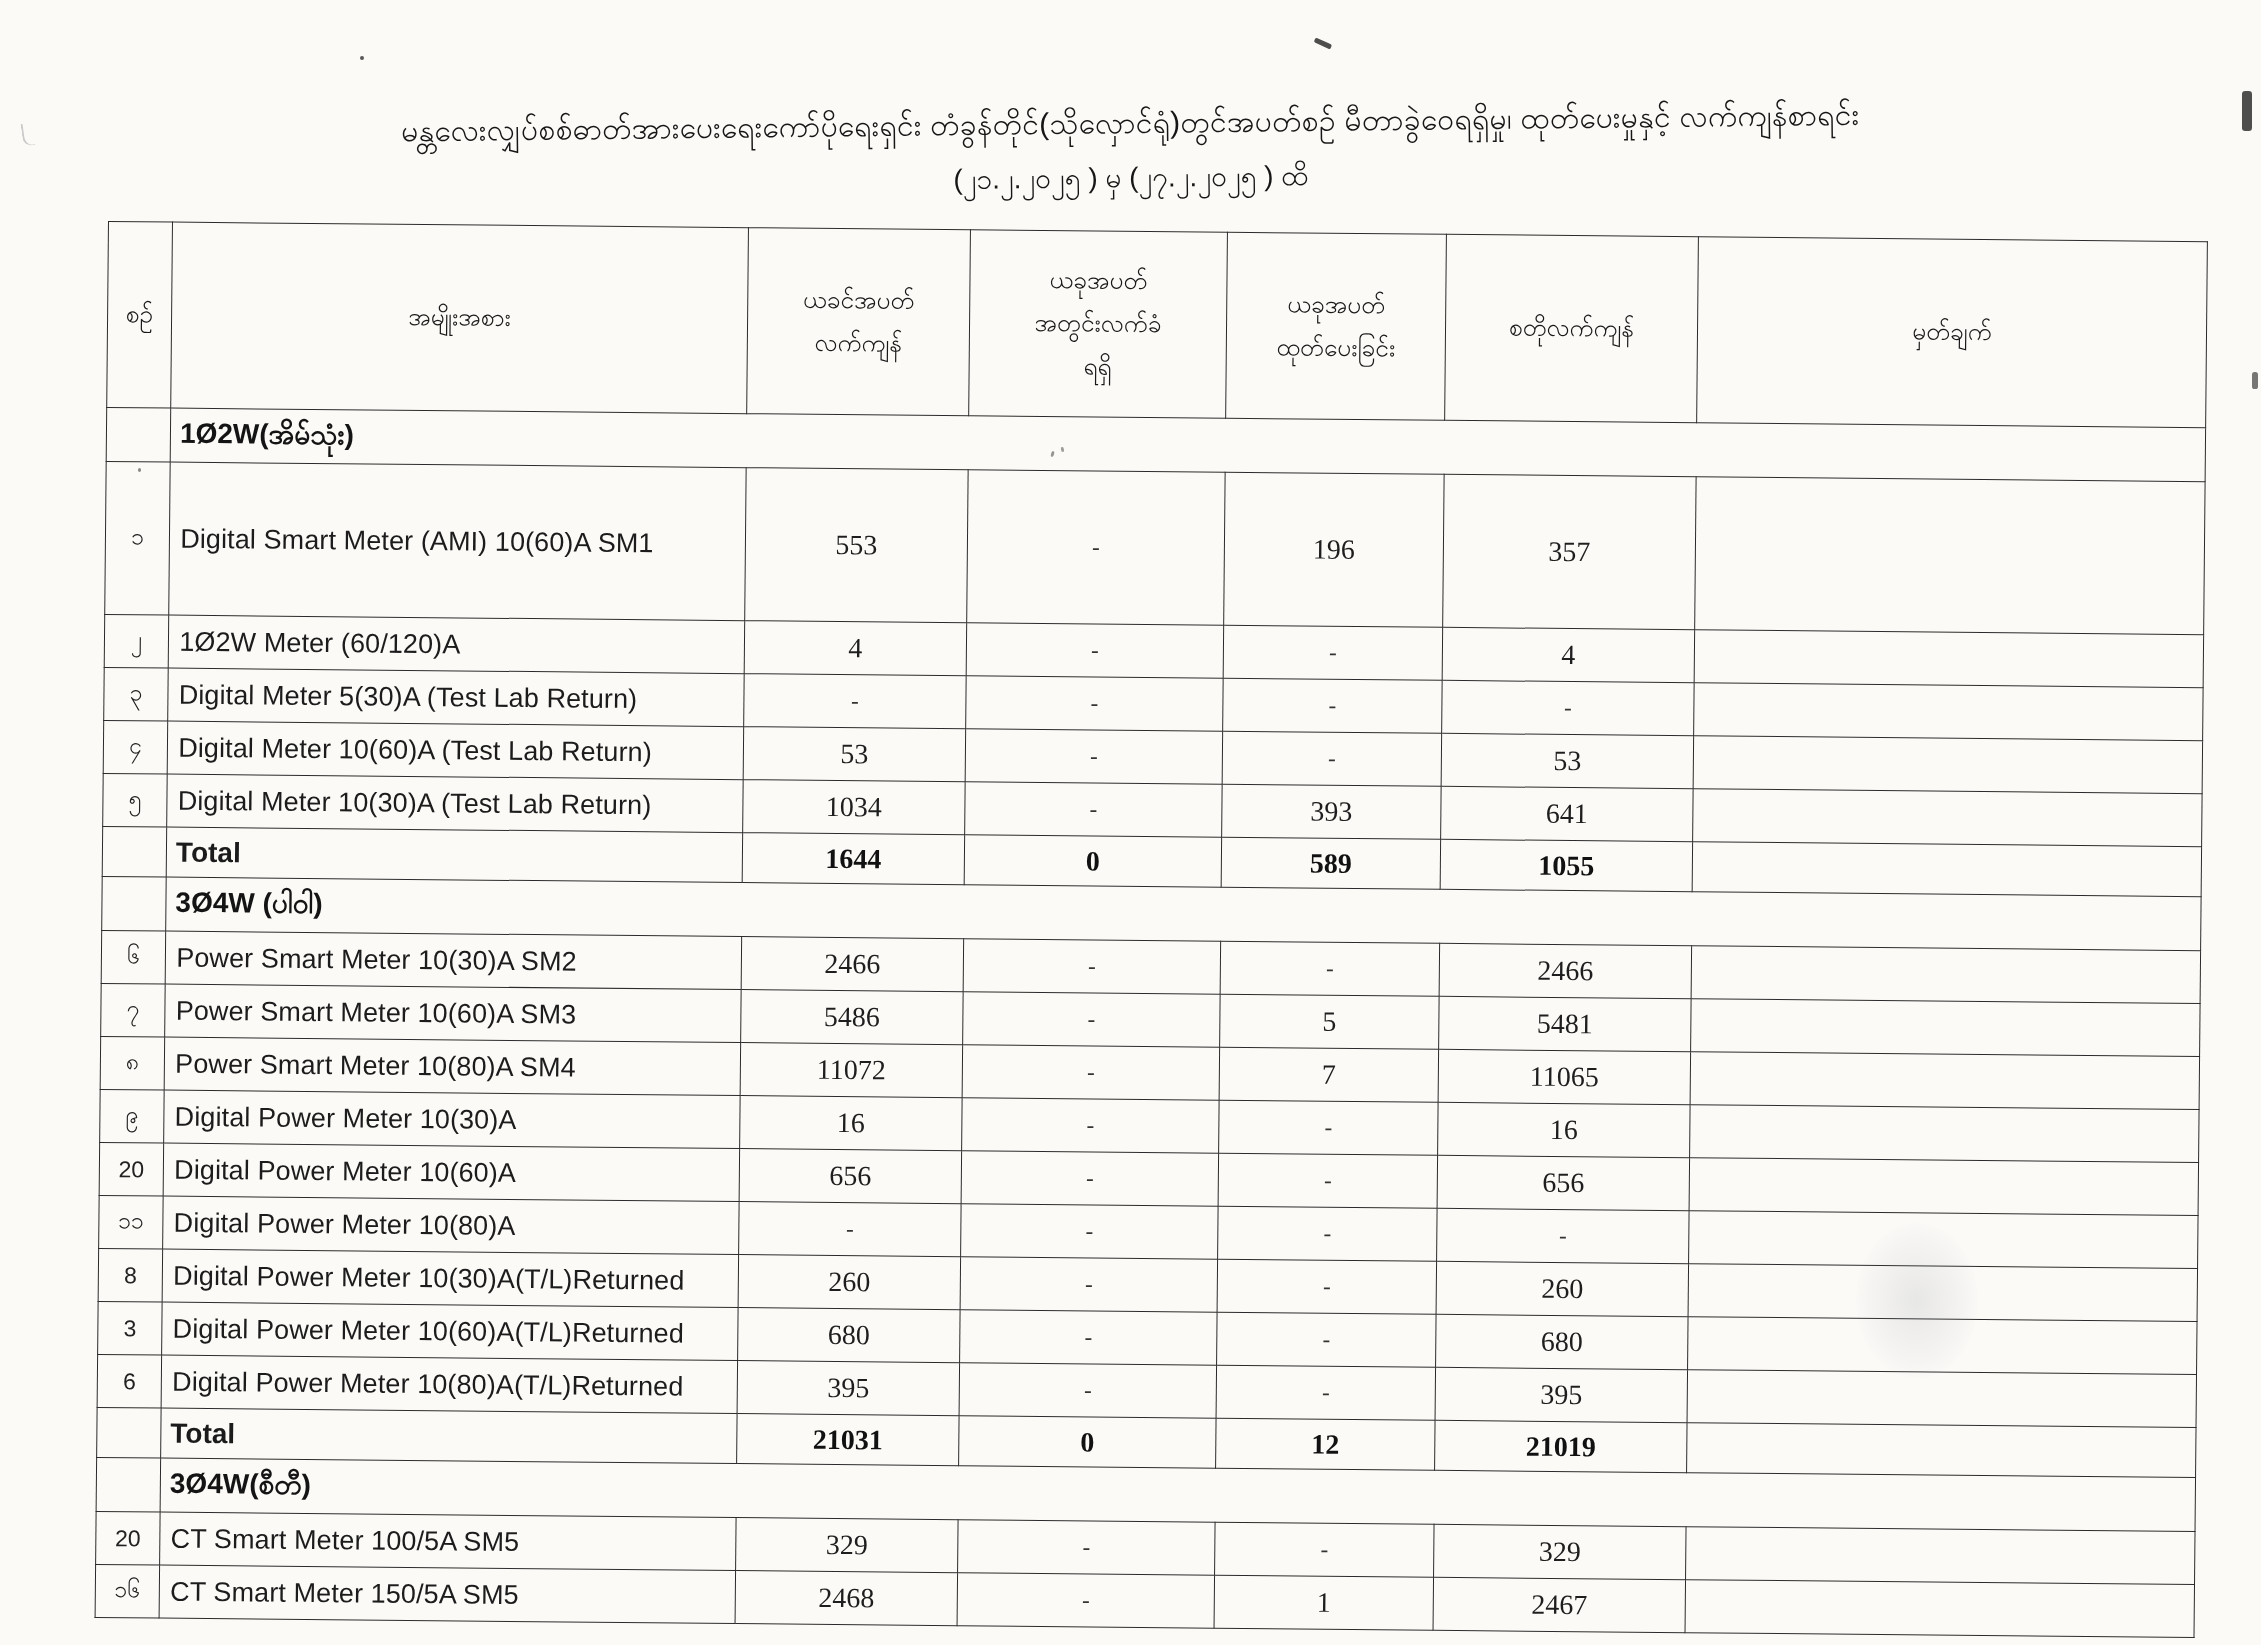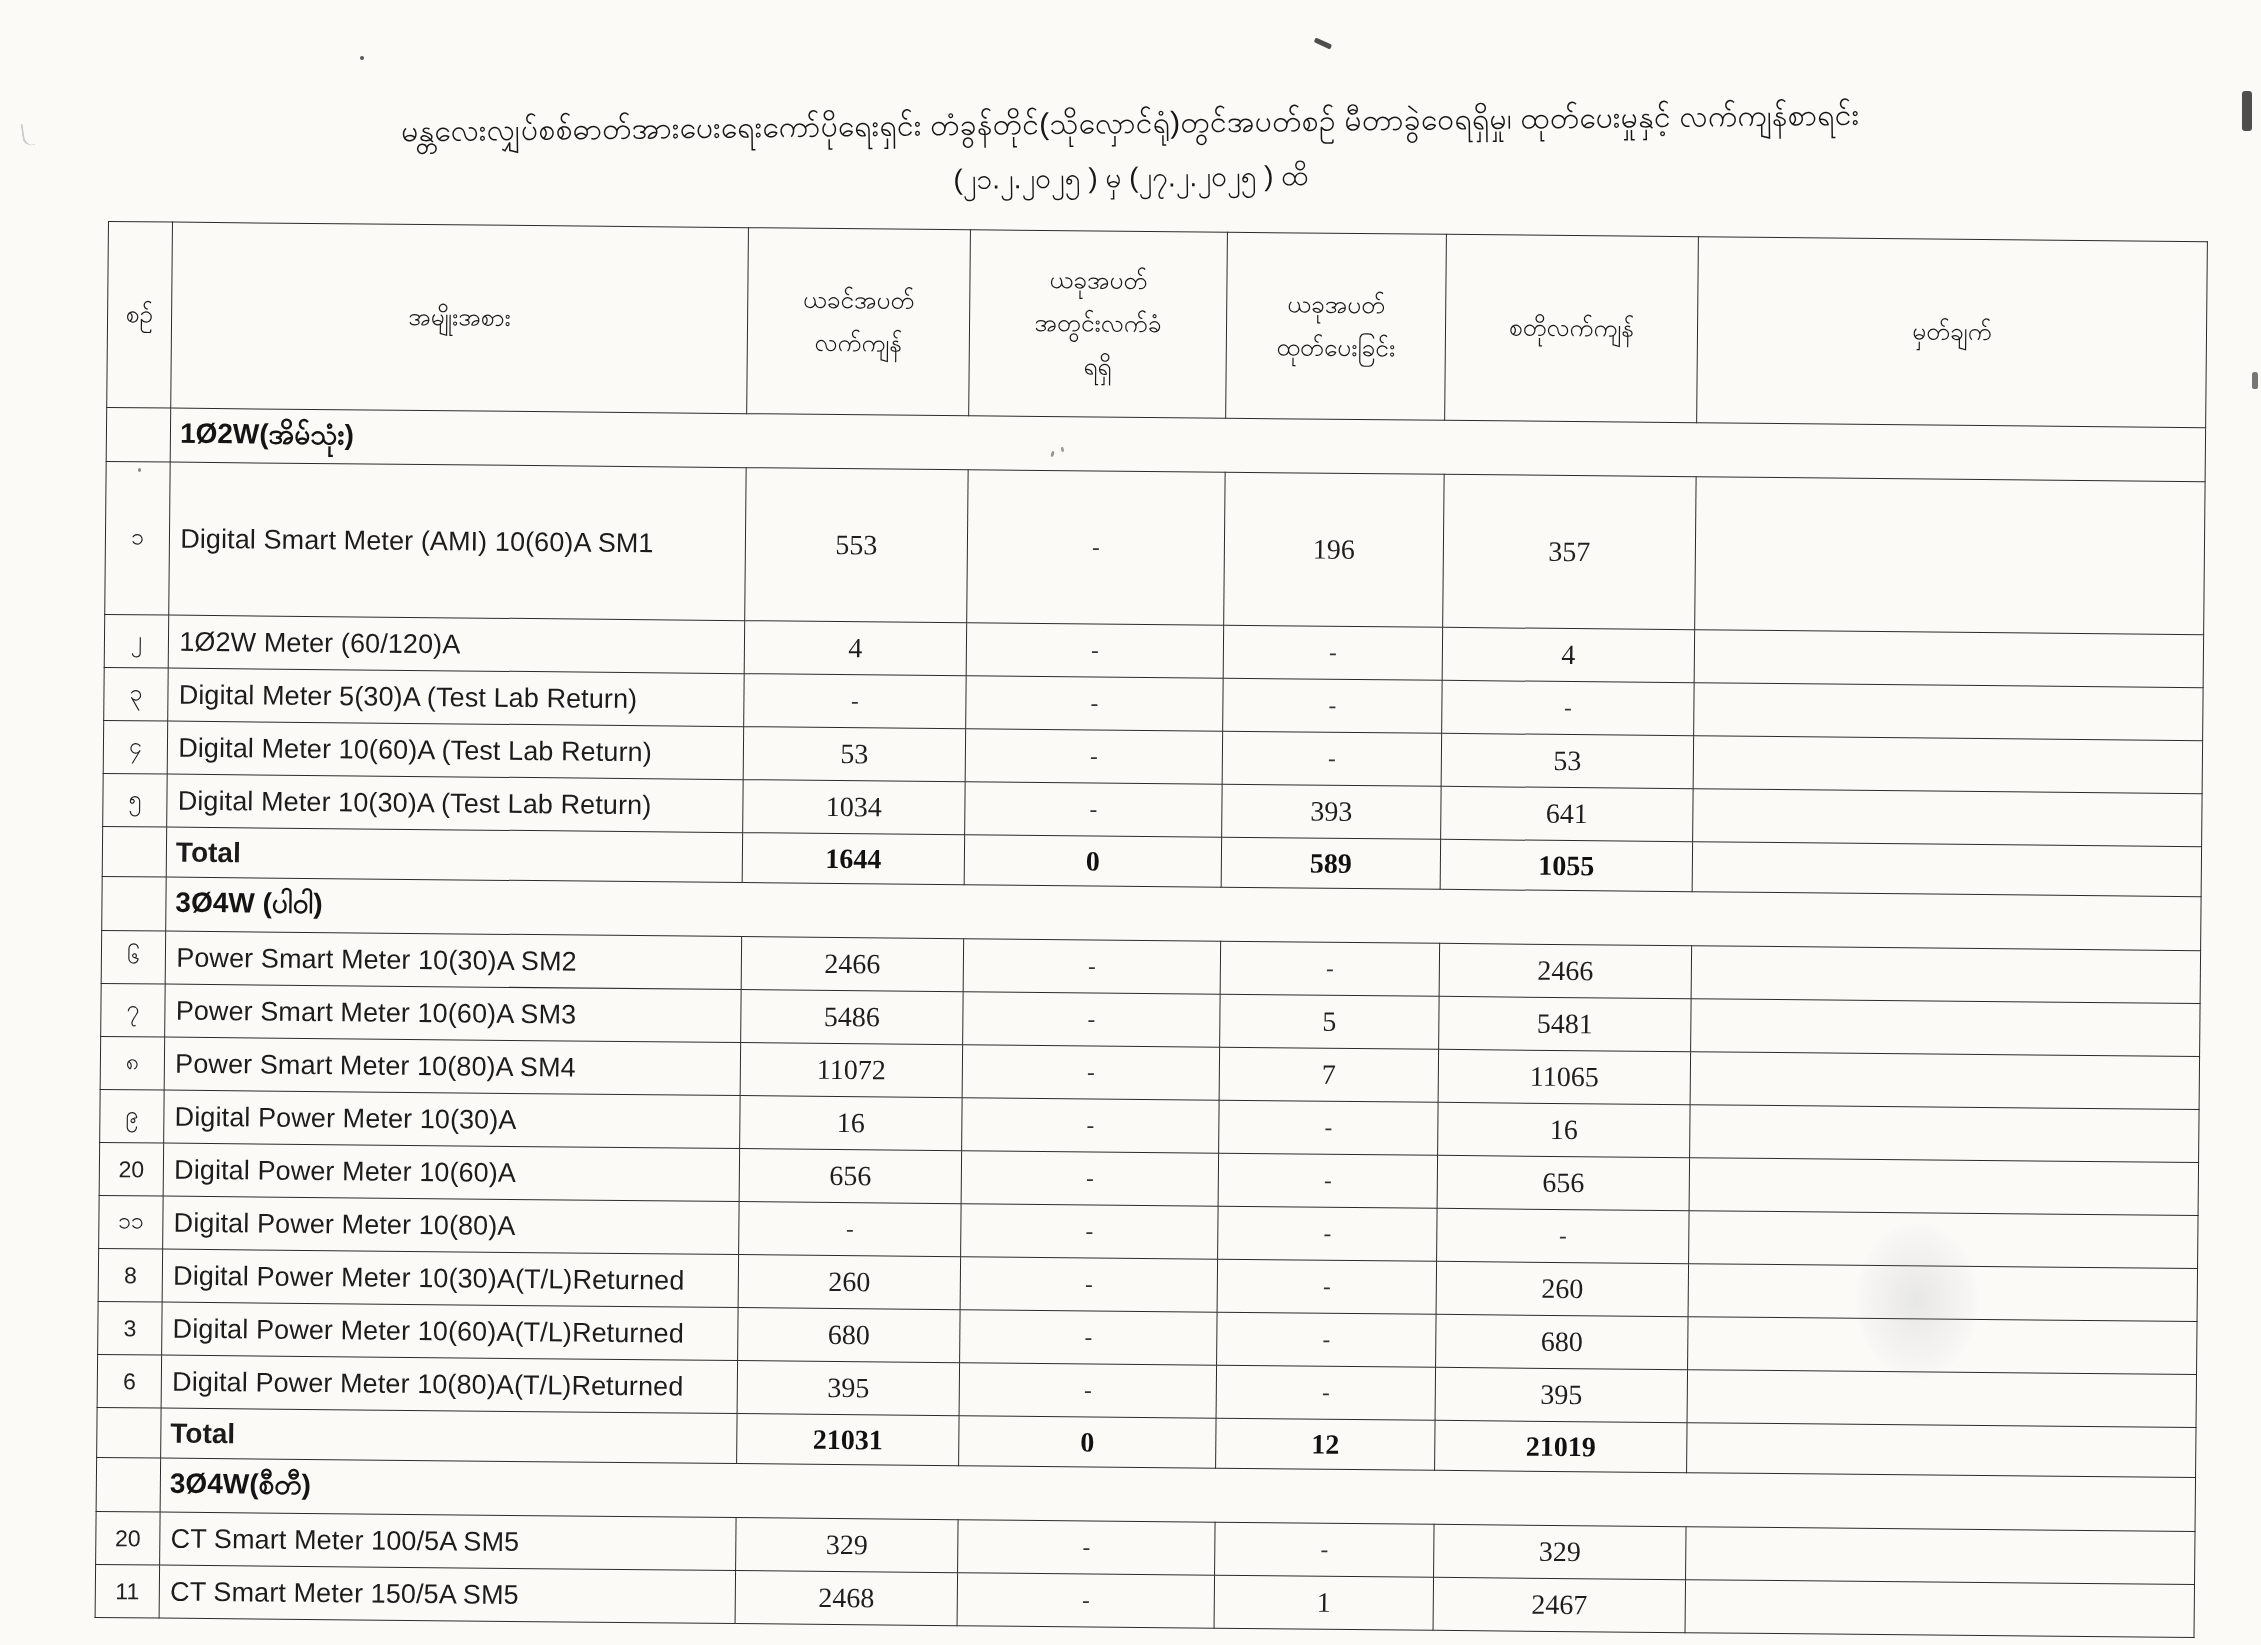--- a/index.html
+++ b/index.html
@@ -325,21 +325,21 @@
           <tr class="row">
             <td class="serial">20</td>
             <td class="item">CT Smart Meter 100/5A SM5</td>
             <td class="num">329</td>
             <td class="num dash">-</td>
             <td class="num dash">-</td>
             <td class="num">329</td>
             <td class="remark"></td>
           </tr>
           <tr class="row">
-            <td class="serial">11</td>
+            <td class="serial">၁၆</td>
             <td class="item">CT Smart Meter 150/5A SM5</td>
             <td class="num">2468</td>
             <td class="num dash">-</td>
             <td class="num">1</td>
             <td class="num">2467</td>
             <td class="remark"></td>
           </tr>
         </tbody>
     </table>
   </div>

